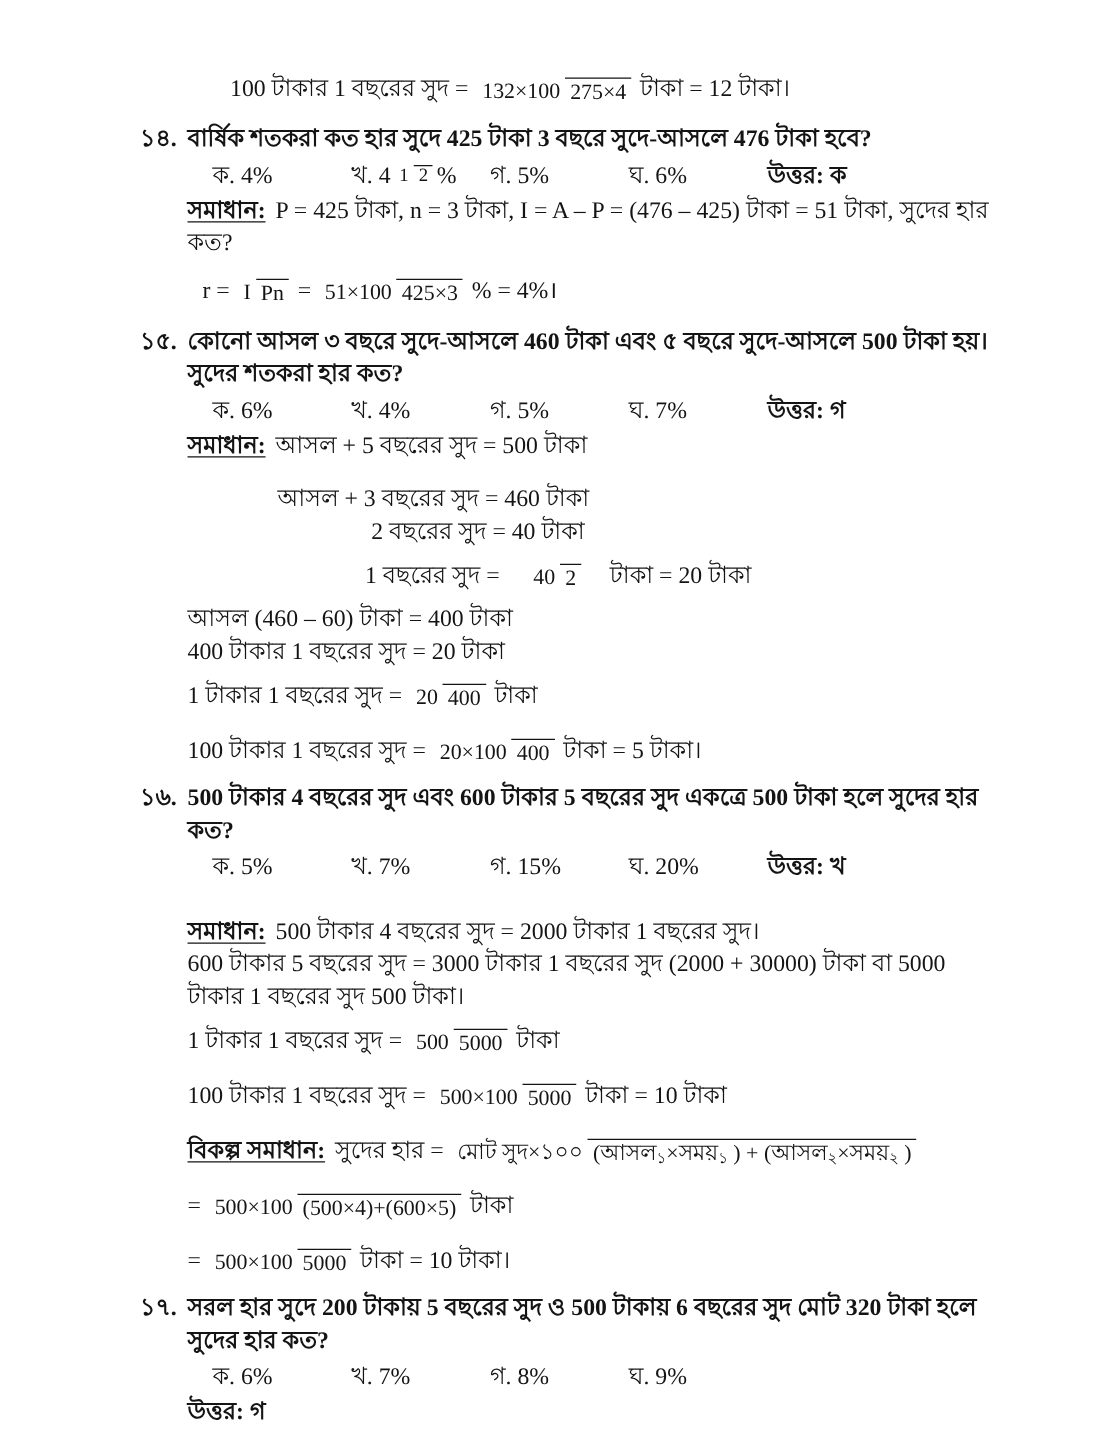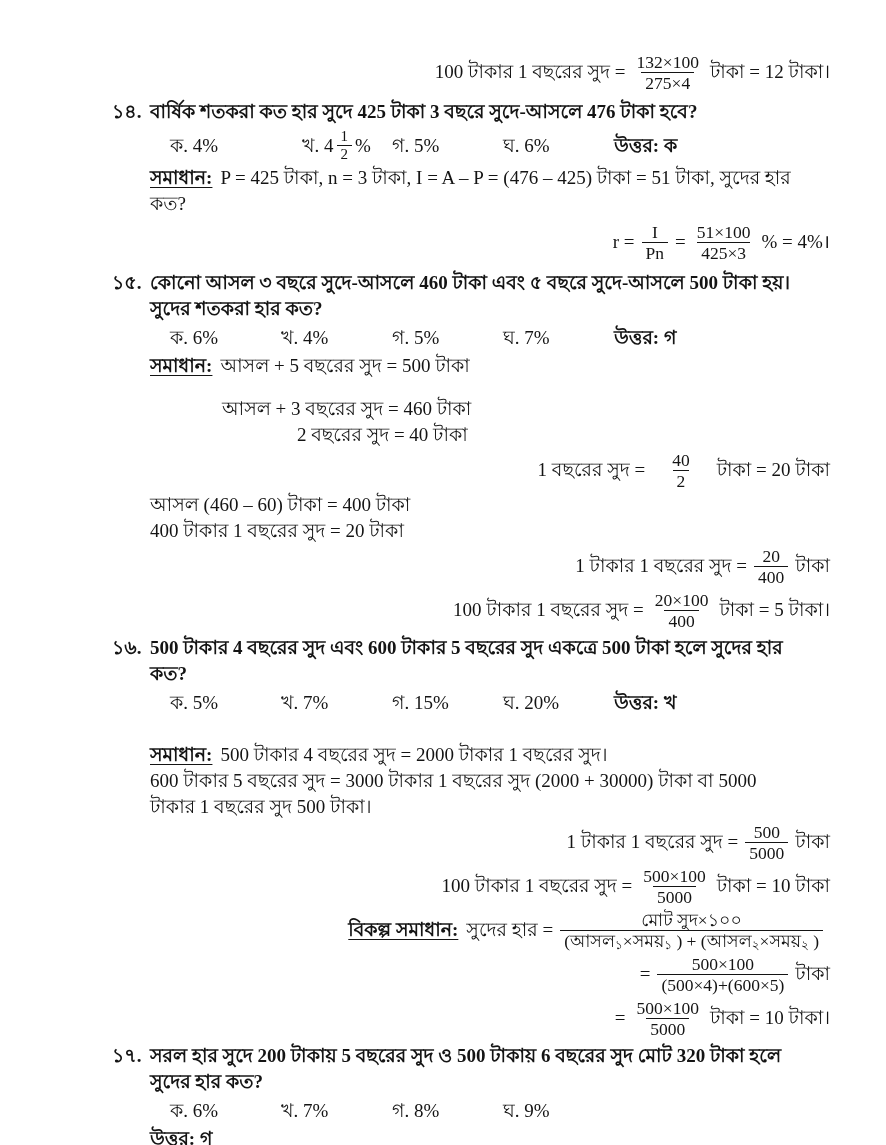--- a/index.html
+++ b/index.html
@@ -12,26 +12,26 @@
     padding: 48px 56px 0 112px;
     overflow: hidden;
   }
   .line   { margin-left: 38px; }
   .sol-p  { margin-left: 38px; max-width: 650px; }
   .qrow   { display: flex; font-weight: bold; margin-top: 3px; }
   .qnum   { width: 38px; flex: none; }
   .qtext  { flex: 1; max-width: 650px; }
   .opts   { display: flex; align-items: center; margin-left: 58px; margin-top: 3px; margin-bottom: 2px; }
   .opt    { width: 111px; flex: none; white-space: nowrap; }
-  .optb   { display: inline-flex; align-items: center; justify-content: center; }
+  .optb   { display: inline-flex; align-items: center; }
   .ans    { font-weight: bold; white-space: nowrap; }
   .sol-label { font-weight: bold; text-decoration: underline; text-underline-offset: 3px; margin-right: 8px; white-space: nowrap; }
-  .fline  { display: flex; align-items: center; margin-left: 38px; min-height: 44px; justify-content: flex-end; }
+  .fline  { display: flex; align-items: center; margin-left: 38px; min-height: 44px; }
   .fline > span { white-space: pre; }
-  .frac   { display: inline-flex; flex-direction: column; align-items: center; text-align: center;
+  .frac   { display: inline-flex; flex-direction: row; align-items: center; text-align: center;
             font-size: 17.5px; line-height: 20px; margin: 0 7px; flex: none; }
   .frac .fnum { display: block; padding: 0 4px; }
   .frac .fden { display: block; padding: 0 4px; border-top: 1.6px solid #141414; }
   .frac.small { font-size: 15px; line-height: 17px; margin: 0 3px; }
   .frac.big .fden { display: flex; align-items: flex-start; }
   .sb { font-size: 12px; position: relative; top: 4px; }
   .carryover { margin-left: 72px; min-height: 48px; }
   .rform { margin-left: 50px; min-height: 50px; }
   .ind-110 { margin-left: 110px; margin-top: 17px; }
   .ind-180 { margin-left: 180px; gap: 16px; }

